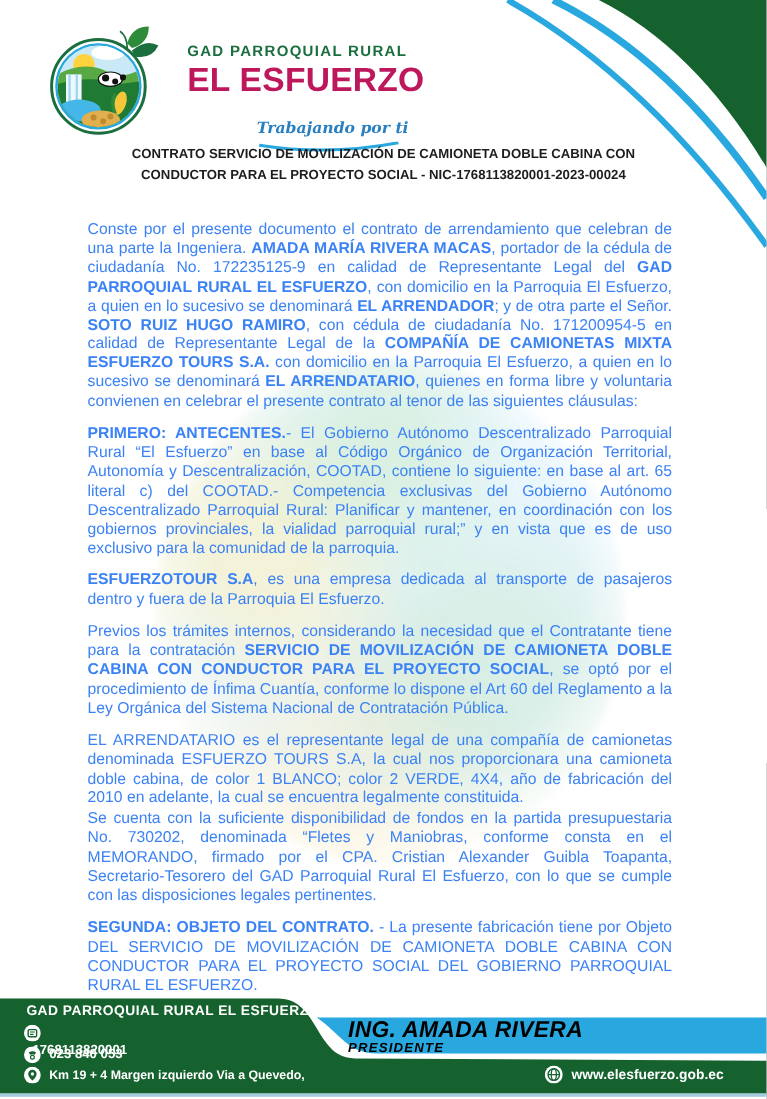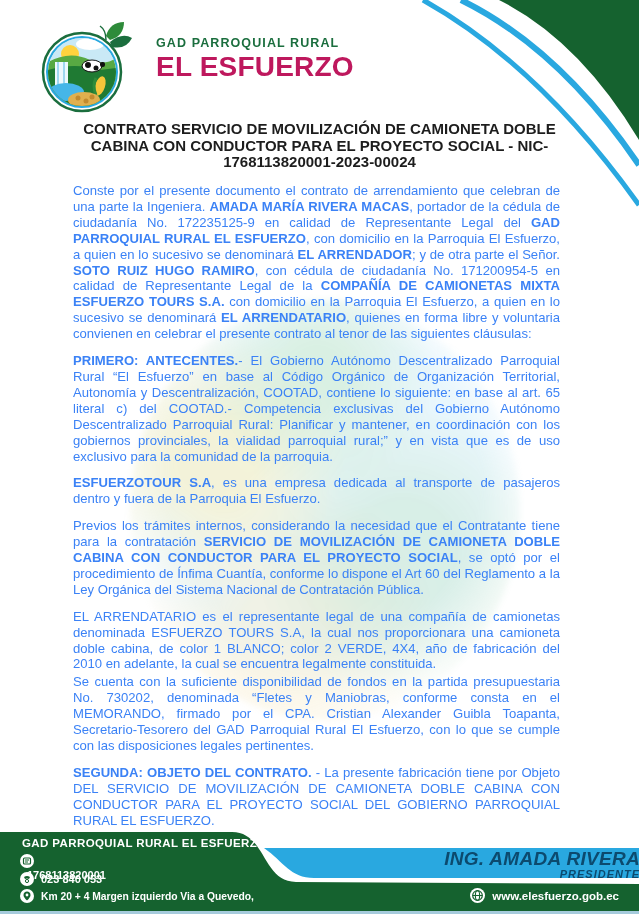--- a/index.html
+++ b/index.html
@@ -30,39 +30,39 @@
       radial-gradient(circle at 22% 38%, rgba(250,215,80,0.55) 0 10%, rgba(250,215,80,0) 32%),
       radial-gradient(circle at 70% 60%, rgba(90,180,110,0.40) 0 14%, rgba(90,180,110,0) 40%),
       radial-gradient(circle at 40% 80%, rgba(235,205,120,0.45) 0 12%, rgba(235,205,120,0) 38%),
       radial-gradient(circle at 50% 45%, rgba(150,215,243,0.55) 0 52%, rgba(150,215,243,0) 70%);
     filter: blur(3px);
     opacity:0.38;
   }
   
   .doc-title {
     position:absolute; left:80px; top:121px; width:479px;
-    text-align:center; font-weight:bold; font-size:15px; line-height:16.5px; color:#1d1d1d;
+    text-align:center; font-weight:bold; font-size:11px; line-height:16.5px; color:#1d1d1d;
   }
   .doc-body { position:absolute; left:73px; top:183px; width:487px; font-size:13.1px; line-height:15.9px; text-align:justify; color:#3b82f6; }
   .doc-body p { margin-bottom:11px; }
   .doc-body p.tight { margin-bottom:2px; }
   .doc-body b { font-weight:bold; }
   
   .footer { position:absolute; left:0; bottom:0; width:639px; height:86px; }
   .footer-svg { position:absolute; left:0; top:0; }
   .f-org { position:absolute; left:22px; top:7px; color:#fff; font-weight:bold; font-size:11.5px; letter-spacing:0.4px; }
   .f-row { position:absolute; left:20px; display:flex; align-items:flex-start; color:#fff; font-weight:bold; font-size:11px; }
   .f-row .txt { margin-left:7px; line-height:11.5px; padding-top:2px; }
   .f-row-1 { top:24px;flex-direction:column; }
   .f-row-2 { top:42px; }
   .f-row-3 { top:59px; font-size:10.3px; }
-  .f-official { position:absolute; left:290px; top:19px; width:350px; text-align:right; color:#0c4a6e; font-style:italic; }
+  .f-official { position:absolute; left:290px; top:19px; width:350px; text-align:left; color:#000000; font-style:italic; }
   .f-official .name { font-size:19px; font-weight:bold; letter-spacing:0.3px; line-height:19px; }
   .f-official .role { font-size:11px; font-weight:bold; letter-spacing:1px; line-height:13px; }
-  .f-web { position:absolute; right:20px; top:58px; display:flex; align-items:center; color:#fff; font-weight:bold; font-size:11.5px; }
+  .f-web { position:absolute; right:36px; top:58px; display:flex; align-items:center; color:#fff; font-weight:bold; font-size:11.5px; }
   .f-web .txt { margin-left:7px; }
   .bottom-line { position:absolute; left:0; bottom:2px; width:639px; height:3px; background:#a6cbdc; }
   .icon-circle { flex:0 0 auto; }
 </style>
 </head>
 <body>
 
 <div class="page">
 
   <svg class="corner-svg" width="260" height="240" viewBox="0 0 260 240">
@@ -107,20 +107,26 @@
 
         <ellipse cx="44" cy="80" rx="16" ry="8" fill="#e0b04f"></ellipse>
         <circle cx="38" cy="78" r="2.5" fill="#c28a2e"></circle>
         <circle cx="46" cy="81" r="2.5" fill="#c28a2e"></circle>
         <circle cx="52" cy="77" r="2.5" fill="#c28a2e"></circle>
       </g>
     </svg>
     <div class="logo-text">
       <div class="org-type">GAD PARROQUIAL RURAL</div>
       <div class="org-name">EL ESFUERZO</div>
+      <div class="slogan-wrap">
+        <div class="slogan">Trabajando por ti</div>
+        <svg width="120" height="10" viewBox="0 0 120 10">
+          <path d="M2,3 Q60,12 118,1" fill="none" stroke="#29a8e0" stroke-width="2.5"></path>
+        </svg>
+      </div>
     </div>
   </div>
 
   <div class="doc-title">CONTRATO SERVICIO DE MOVILIZACIÓN DE CAMIONETA DOBLE CABINA CON CONDUCTOR PARA EL PROYECTO SOCIAL - NIC-1768113820001-2023-00024</div>
 
   <div class="doc-body">
     <p><span>Conste por el presente documento el contrato de arrendamiento que celebran de una parte la Ingeniera. </span><b>AMADA MARÍA RIVERA MACAS</b><span>, portador de la cédula de ciudadanía No. 172235125-9 en calidad de Representante Legal del </span><b>GAD PARROQUIAL RURAL EL ESFUERZO</b><span>, con domicilio en la Parroquia El Esfuerzo, a quien en lo sucesivo se denominará </span><b>EL ARRENDADOR</b><span>; y de otra parte el Señor. </span><b>SOTO RUIZ HUGO RAMIRO</b><span>, con cédula de ciudadanía No. 171200954-5 en calidad de Representante Legal de la </span><b>COMPAÑÍA DE CAMIONETAS MIXTA ESFUERZO TOURS S.A.</b><span> con domicilio en la Parroquia El Esfuerzo, a quien en lo sucesivo se denominará </span><b>EL ARRENDATARIO</b><span>, quienes en forma libre y voluntaria convienen en celebrar el presente contrato al tenor de las siguientes cláusulas:</span></p>
     <p><b>PRIMERO: ANTECENTES.</b><span>- El Gobierno Autónomo Descentralizado Parroquial Rural “El Esfuerzo” en base al Código Orgánico de Organización Territorial, Autonomía y Descentralización, COOTAD, contiene lo siguiente: en base al art. 65 literal c) del COOTAD.- Competencia exclusivas del Gobierno Autónomo Descentralizado Parroquial Rural: Planificar y mantener, en coordinación con los gobiernos provinciales, la vialidad parroquial rural;” y en vista que es de uso exclusivo para la comunidad de la parroquia.</span></p>
     <p><b>ESFUERZOTOUR S.A</b><span>, es una empresa dedicada al transporte de pasajeros dentro y fuera de la Parroquia El Esfuerzo.</span></p>
     <p><span>Previos los trámites internos, considerando la necesidad que el Contratante tiene para la contratación </span><b>SERVICIO DE MOVILIZACIÓN DE CAMIONETA DOBLE CABINA CON CONDUCTOR PARA EL PROYECTO SOCIAL</b><span>, se optó por el procedimiento de Ínfima Cuantía, conforme lo dispone el Art 60 del Reglamento a la Ley Orgánica del Sistema Nacional de Contratación Pública.</span></p>
@@ -156,21 +162,21 @@
       <div class="txt">023 840 053</div>
     </div>
 
     <div class="f-row f-row-3">
       <svg class="icon-circle" width="14" height="14" viewBox="0 0 14 14">
         <circle cx="7" cy="7" r="7" fill="#ffffff"></circle>
         <path d="M7,2.5 C9,2.5 10.5,4 10.5,6 C10.5,8.5 7,11.5 7,11.5 C7,11.5 3.5,8.5 3.5,6 C3.5,4 5,2.5 7,2.5 Z" fill="#15622f"></path>
         <circle cx="7" cy="6" r="1.4" fill="#ffffff"></circle>
       </svg>
       <div class="txt">
-        <div>Km 20 + 4 Margen izquierdo Via a Quevedo,</div>
+        <div>Km 19 + 4 Margen izquierdo Via a Quevedo,</div>
       </div>
     </div>
 
     <div class="f-official">
       <div class="name">ING. AMADA RIVERA</div>
       <div class="role">PRESIDENTE</div>
     </div>
 
     <div class="f-web">
       <svg class="icon-circle" width="15" height="15" viewBox="0 0 14 14">

